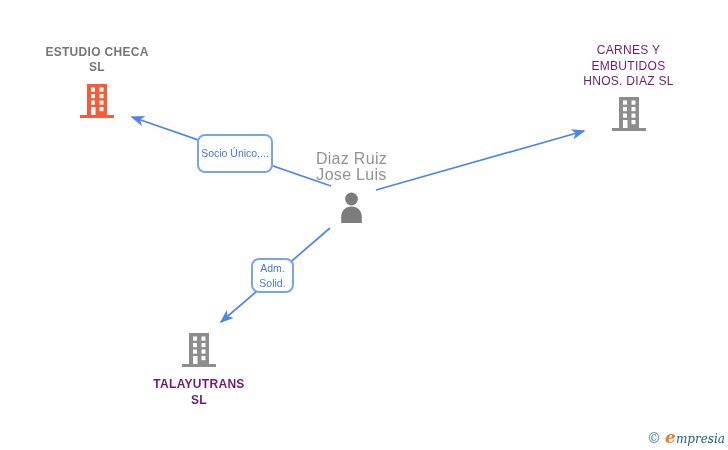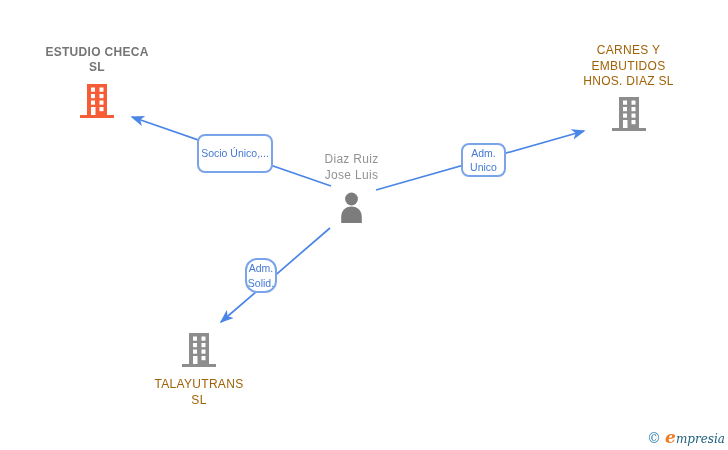--- a/index.html
+++ b/index.html
@@ -23,29 +23,29 @@
     z-index: 2;
     cursor: pointer;
   }
   .node-label {
     text-align: center;
     letter-spacing: 0.3px;
   }
   .company-label {
     font-size: 12px;
     line-height: 15.5px;
-    color: #a16207;
+    color: #701a75;
   }
   .company-label.highlighted {
     font-weight: bold;
     color: #757575;
     line-height: 15px;
   }
   .person-label {
-    font-size: 12px;
+    font-size: 16px;
     line-height: 16px;
     color: #929292;
   }
   .icon-wrap { display: block; }
   .edge-label {
     position: absolute;
     z-index: 3;
     background: #ffffff;
     border: 2px solid #7aa4ea;
     border-radius: 8px;
@@ -139,21 +139,21 @@
             <rect x="20.5" y="10" width="4" height="4.2"></rect>
           <rect x="12" y="16.5" width="4" height="4.2"></rect>
             <rect x="20.5" y="16.5" width="4" height="4.2"></rect>
           <rect x="12" y="23" width="4.5" height="8"></rect>
             <rect x="20.5" y="23" width="4" height="4.2"></rect>
         </g>
       </svg>
     </span>
   </div>
 
-  <div class="node" style="left:147px; top:333px; width:104px;">
+  <div class="node" style="left:147px; top:333px; width:104px;font-weight:bold;">
     <span class="icon-wrap" style="margin:0 auto; width:36px;">
       <svg width="36" height="34" viewBox="0 0 36 34">
         <g fill="#8d8d8d">
           <rect x="1" y="31" width="34" height="3"></rect>
           <rect x="8" y="0" width="20" height="31"></rect>
         </g>
         <g fill="#ffffff">
           <rect x="12" y="3.5" width="4" height="4.2"></rect>
             <rect x="20.5" y="3.5" width="4" height="4.2"></rect>
           <rect x="12" y="10" width="4" height="4.2"></rect>
@@ -172,20 +172,19 @@
     <div class="node-label person-label">Diaz Ruiz Jose Luis</div>
     <span class="icon-wrap" style="margin:9px auto 0; width:31px;">
       <svg width="31" height="31" viewBox="0 0 31 31" fill="#7c7c7c">
         <circle cx="15.5" cy="7" r="6.4"></circle>
         <path d="M15.5,14.5 C9.2,14.5 5.2,18.8 5.2,25.2 L5.2,31 L25.8,31 L25.8,25.2 C25.8,18.8 21.8,14.5 15.5,14.5 Z"></path>
       </svg>
     </span>
   </div>
 
   <div class="edge-label" style="left:197px; top:134px; width:76px; height:39px;">Socio Único,...</div>
-  <div class="edge-label" style="left:461px; top:143px; width:45px; height:34px;">Adm. Unico</div>
-  <div class="edge-label" style="left:245px; top:258px; width:32px; height:35px;border-radius:12px;">Adm. Solid.</div>
+  <div class="edge-label" style="left:251px; top:258px; width:43px; height:35px;">Adm. Solid.</div>
 
   <div class="footer-logo">
     <span class="copy">©</span><span class="brand-e">e</span><span class="brand-rest">mpresia</span>
   </div>
 
 </div>
 
 </body></html>

